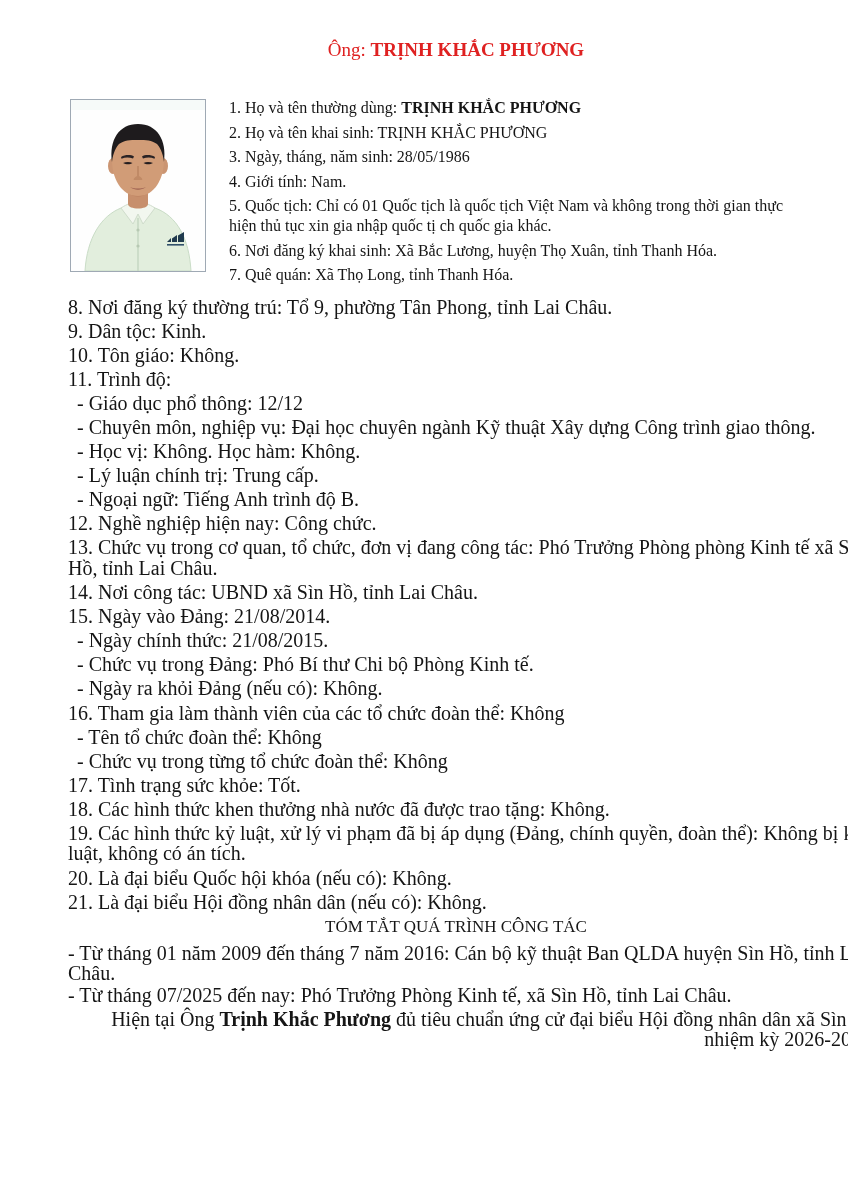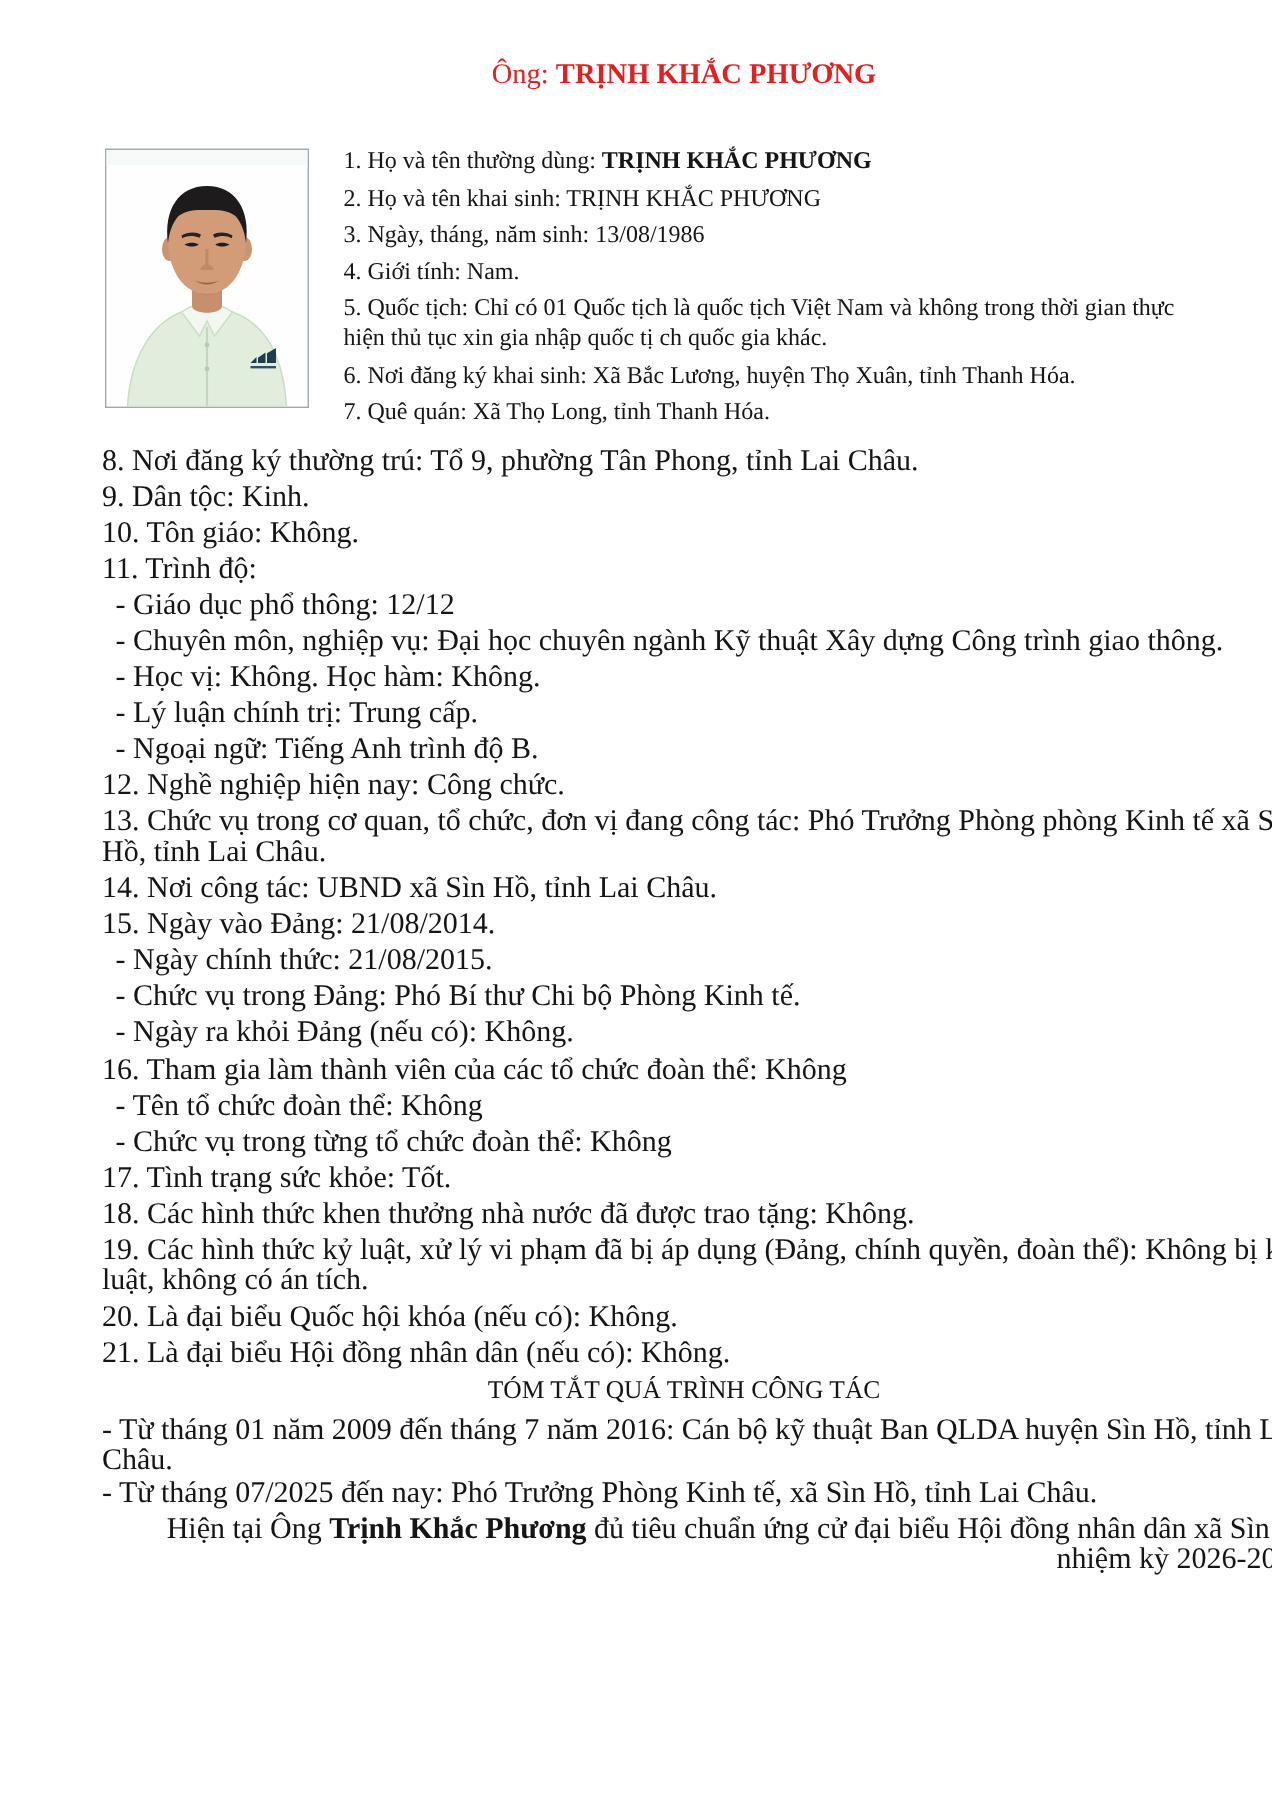--- a/index.html
+++ b/index.html
@@ -102,21 +102,21 @@
           <path d="M5,10 L10,10 L10,3 L5,6.5 Z" fill="#203a4e"></path>
           <path d="M11,10 L17,10 L17,0 L11,3.5 Z" fill="#203a4e"></path>
           <rect x="0" y="12" width="17" height="1.6" fill="#30506a"></rect>
         </g>
       </svg>
     </div>
 
     <div class="personal">
       <p><span>1. Họ và tên thường dùng: </span><span class="b">TRỊNH KHẮC PHƯƠNG</span></p>
       <p>2. Họ và tên khai sinh: TRỊNH KHẮC PHƯƠNG</p>
-      <p>3. Ngày, tháng, năm sinh: 13/08/1986</p>
+      <p>3. Ngày, tháng, năm sinh: 28/05/1986</p>
       <p>4. Giới tính: Nam.</p>
       <p>5. Quốc tịch: Chỉ có 01 Quốc tịch là quốc tịch Việt Nam và không trong thời gian thực hiện thủ tục xin gia nhập quốc tị ch quốc gia khác.</p>
       <p>6. Nơi đăng ký khai sinh: Xã Bắc Lương, huyện Thọ Xuân, tỉnh Thanh Hóa.</p>
       <p>7. Quê quán: Xã Thọ Long, tỉnh Thanh Hóa.</p>
     </div>
   </div>
 
   <div class="details">
     <p>8. Nơi đăng ký thường trú: Tổ 9, phường Tân Phong, tỉnh Lai Châu.</p>
     <p>9. Dân tộc: Kinh.</p>

